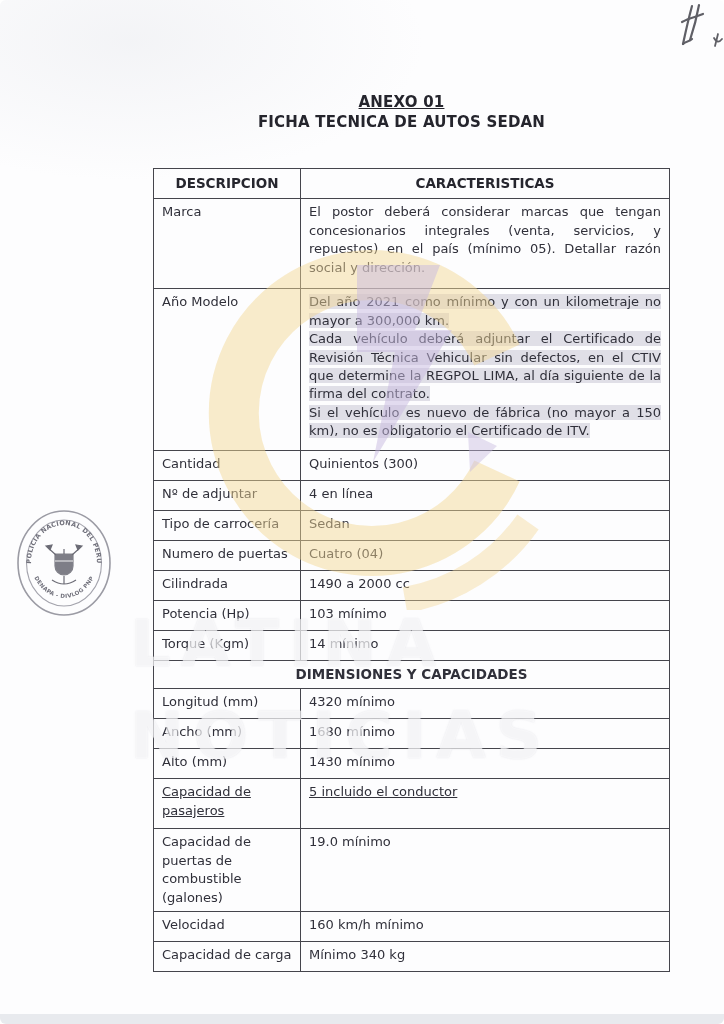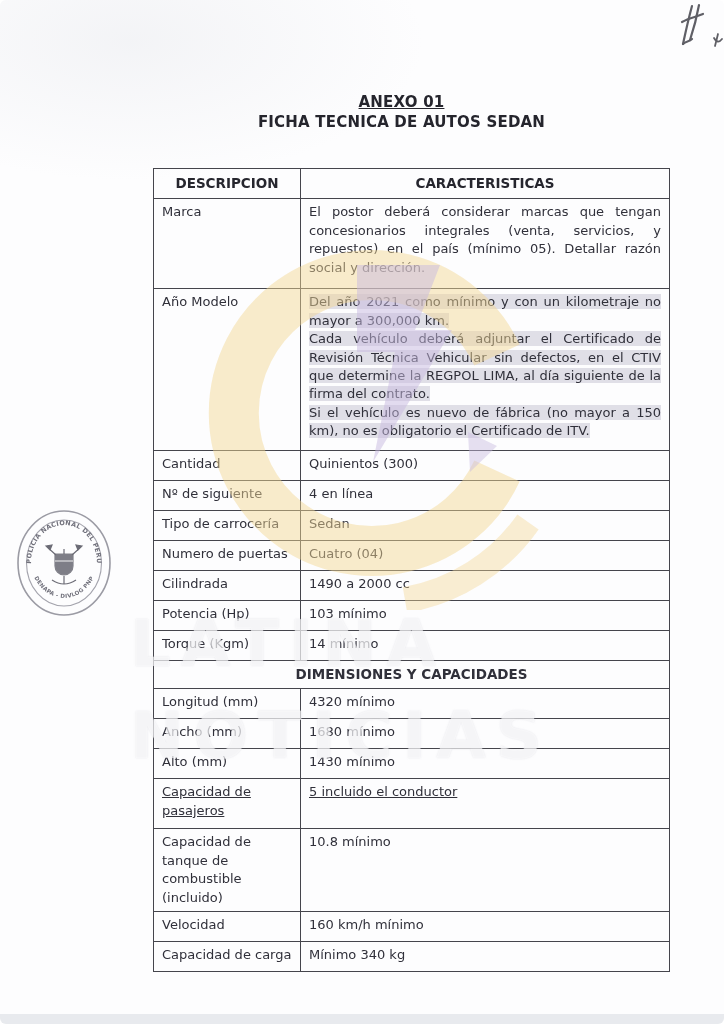--- a/index.html
+++ b/index.html
@@ -74,21 +74,21 @@
         <p class="par"><span class="hl">Del año 2021 como mínimo y con un kilometraje no mayor a 300,000 km.</span></p>
         <p class="par"><span class="hl">Cada vehículo deberá adjuntar el Certificado de Revisión Técnica Vehicular sin defectos, en el CTIV que determine la REGPOL LIMA, al día siguiente de la firma del contrato.</span></p>
         <p class="par"><span class="hl">Si el vehículo es nuevo de fábrica (no mayor a 150 km), no es obligatorio el Certificado de ITV.</span></p>
       </td>
     </tr>
     <tr class="h30">
       <td class="lbl">Cantidad</td>
       <td class="val">Quinientos (300)</td>
     </tr>
     <tr class="h30">
-      <td class="lbl">Nº de siguiente</td>
+      <td class="lbl">Nº de adjuntar</td>
       <td class="val">4 en línea</td>
     </tr>
     <tr class="h30">
       <td class="lbl">Tipo de carrocería</td>
       <td class="val">Sedan</td>
     </tr>
     <tr class="h30">
       <td class="lbl">Numero de puertas</td>
       <td class="val">Cuatro (04)</td>
     </tr>
@@ -117,22 +117,22 @@
     </tr>
     <tr class="h30">
       <td class="lbl">Alto (mm)</td>
       <td class="val">1430 mínimo</td>
     </tr>
     <tr class="h50">
       <td class="lbl">Capacidad de pasajeros</td>
       <td class="val">5 incluido el conductor</td>
     </tr>
     <tr class="h73">
-      <td class="lbl">Capacidad de tanque de combustible (incluido)</td>
-      <td class="val">10.8 mínimo</td>
+      <td class="lbl">Capacidad de puertas de combustible (galones)</td>
+      <td class="val">19.0 mínimo</td>
     </tr>
     <tr class="h30">
       <td class="lbl">Velocidad</td>
       <td class="val">160 km/h mínimo</td>
     </tr>
     <tr class="h30">
       <td class="lbl">Capacidad de carga</td>
       <td class="val">Mínimo 340 kg</td>
     </tr>
   </tbody>

